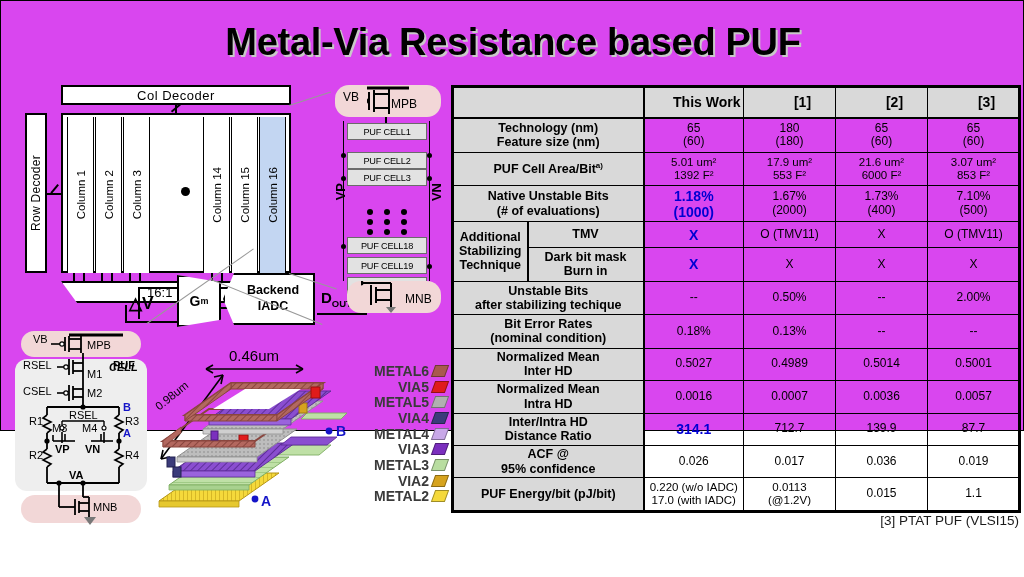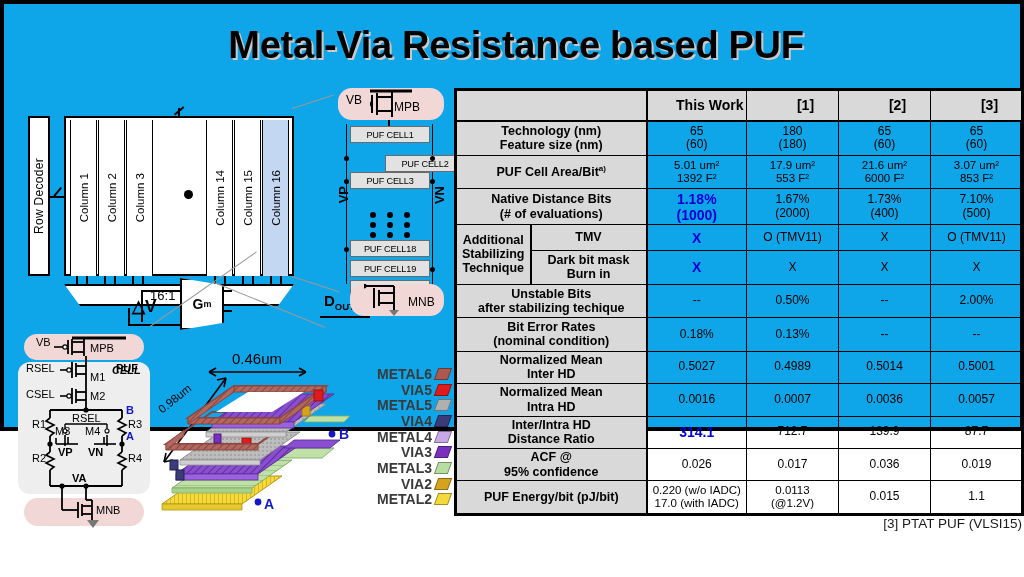--- a/index.html
+++ b/index.html
@@ -7,22 +7,22 @@
     width:1024px;height:577px;
     background:#ffffff;
     font-family:"Liberation Sans", sans-serif;
     color:#000;
     overflow:hidden;
   }
   #slide{
     position:relative;
     width:1024px;height:431px;
     box-sizing:border-box;
-    border:4px solid #000000;
-    background:#0ea5e9;
+    border:1px solid #000000;
+    background:#d946ef;
   }
 
   
   #title{
     position:absolute;left:0;top:20px;width:1024px;
     text-align:center;
     font-size:38px;font-weight:bold;
     letter-spacing:-0.3px;
     color:#000;
     text-shadow:2px 2px 0 #c9c9c9;
@@ -166,20 +166,23 @@
 </style>
 </head>
 <body>
 
 <div id="slide">
 
   <div id="title">Metal-Via Resistance based PUF</div>
 
   <div id="array">
 
+    <div class="bx blk" id="coldec">
+      <span>Col Decoder</span>
+    </div>
 
     <div class="wire" style="left:160px;top:20px;width:2px;height:10px;"></div>
     <div class="wire" style="left:155px;top:22px;width:12px;height:1.6px;transform:rotate(-40deg);"></div>
 
     <div class="bx blk" id="rowdec">
       <div class="rowdecin">
           <span class="vtext">Row Decoder</span>
         </div>
     </div>
     <div class="wire" style="left:32px;top:108px;width:14px;height:2px;"></div>
@@ -238,20 +241,24 @@
   <div class="wire" style="position:absolute;left:137px;top:286px;width:44px;height:2px;"></div>
   <div class="wire" style="position:absolute;left:137px;top:286px;width:2px;height:20px;"></div>
   <div class="wire" style="position:absolute;left:214px;top:286px;width:14px;height:2px;"></div>
   <div class="wire" style="position:absolute;left:214px;top:306px;width:14px;height:2px;"></div>
 
   <div id="deltav">△V</div>
   <div id="gm">
     <span>G</span>
       <sub>m</sub>
   </div>
+  <div id="iadc">
+    <span>Backend</span>
+    <span>IADC</span>
+  </div>
   <div id="dout">
     <span>D</span><sub>OUT</sub>
   </div>
   <div id="doutline"></div>
 
   <div class="conn" style="left:288px;top:104px;width:44px;transform:rotate(-18deg);"></div>
   <div class="conn" style="left:288px;top:272px;width:50px;transform:rotate(18deg);"></div>
   <div class="conn" style="left:210px;top:278px;width:120px;transform:rotate(22deg);"></div>
   <div class="conn" style="left:146px;top:322px;width:130px;transform:rotate(-35deg);"></div>
 
@@ -271,21 +278,21 @@
       </svg>
     </div>
 
     <div class="railv" style="left:12px;top:36px;height:160px;"></div>
     <div class="railn" style="left:98px;top:36px;height:160px;"></div>
     <div class="wire" style="position:absolute;left:54px;top:32px;width:2px;height:8px;"></div>
 
     <div class="cellrow" style="top:38px;">
         <span>PUF CELL1</span>
       </div>
-    <div class="cellrow" style="top:67px;margin-left:35px;">
+    <div class="cellrow" style="top:67px;">
         <span>PUF CELL2</span>
       </div>
     <div class="cellrow" style="top:84px;">
         <span>PUF CELL3</span>
       </div>
     <div class="cellrow" style="top:152px;">
         <span>PUF CELL18</span>
       </div>
     <div class="cellrow" style="top:172px;">
         <span>PUF CELL19</span>
@@ -637,21 +644,21 @@
             <div>6000 F²</div>
           </td>
           <td class="small">
             <div>3.07 um²</div>
             <div>853 F²</div>
           </td>
         </tr>
 
         <tr style="height:35px">
           <td class="rowhdr thickr" colspan="2">
-            <div>Native Distance Bits</div>
+            <div>Native Unstable Bits</div>
             <div>(# of evaluations)</div>
           </td>
           <td>
             <div class="blue" style="font-size:14px">1.18%</div>
             <div class="blue" style="font-size:14px">(1000)</div>
           </td>
           <td>
             <div>1.67%</div>
             <div>(2000)</div>
           </td>

